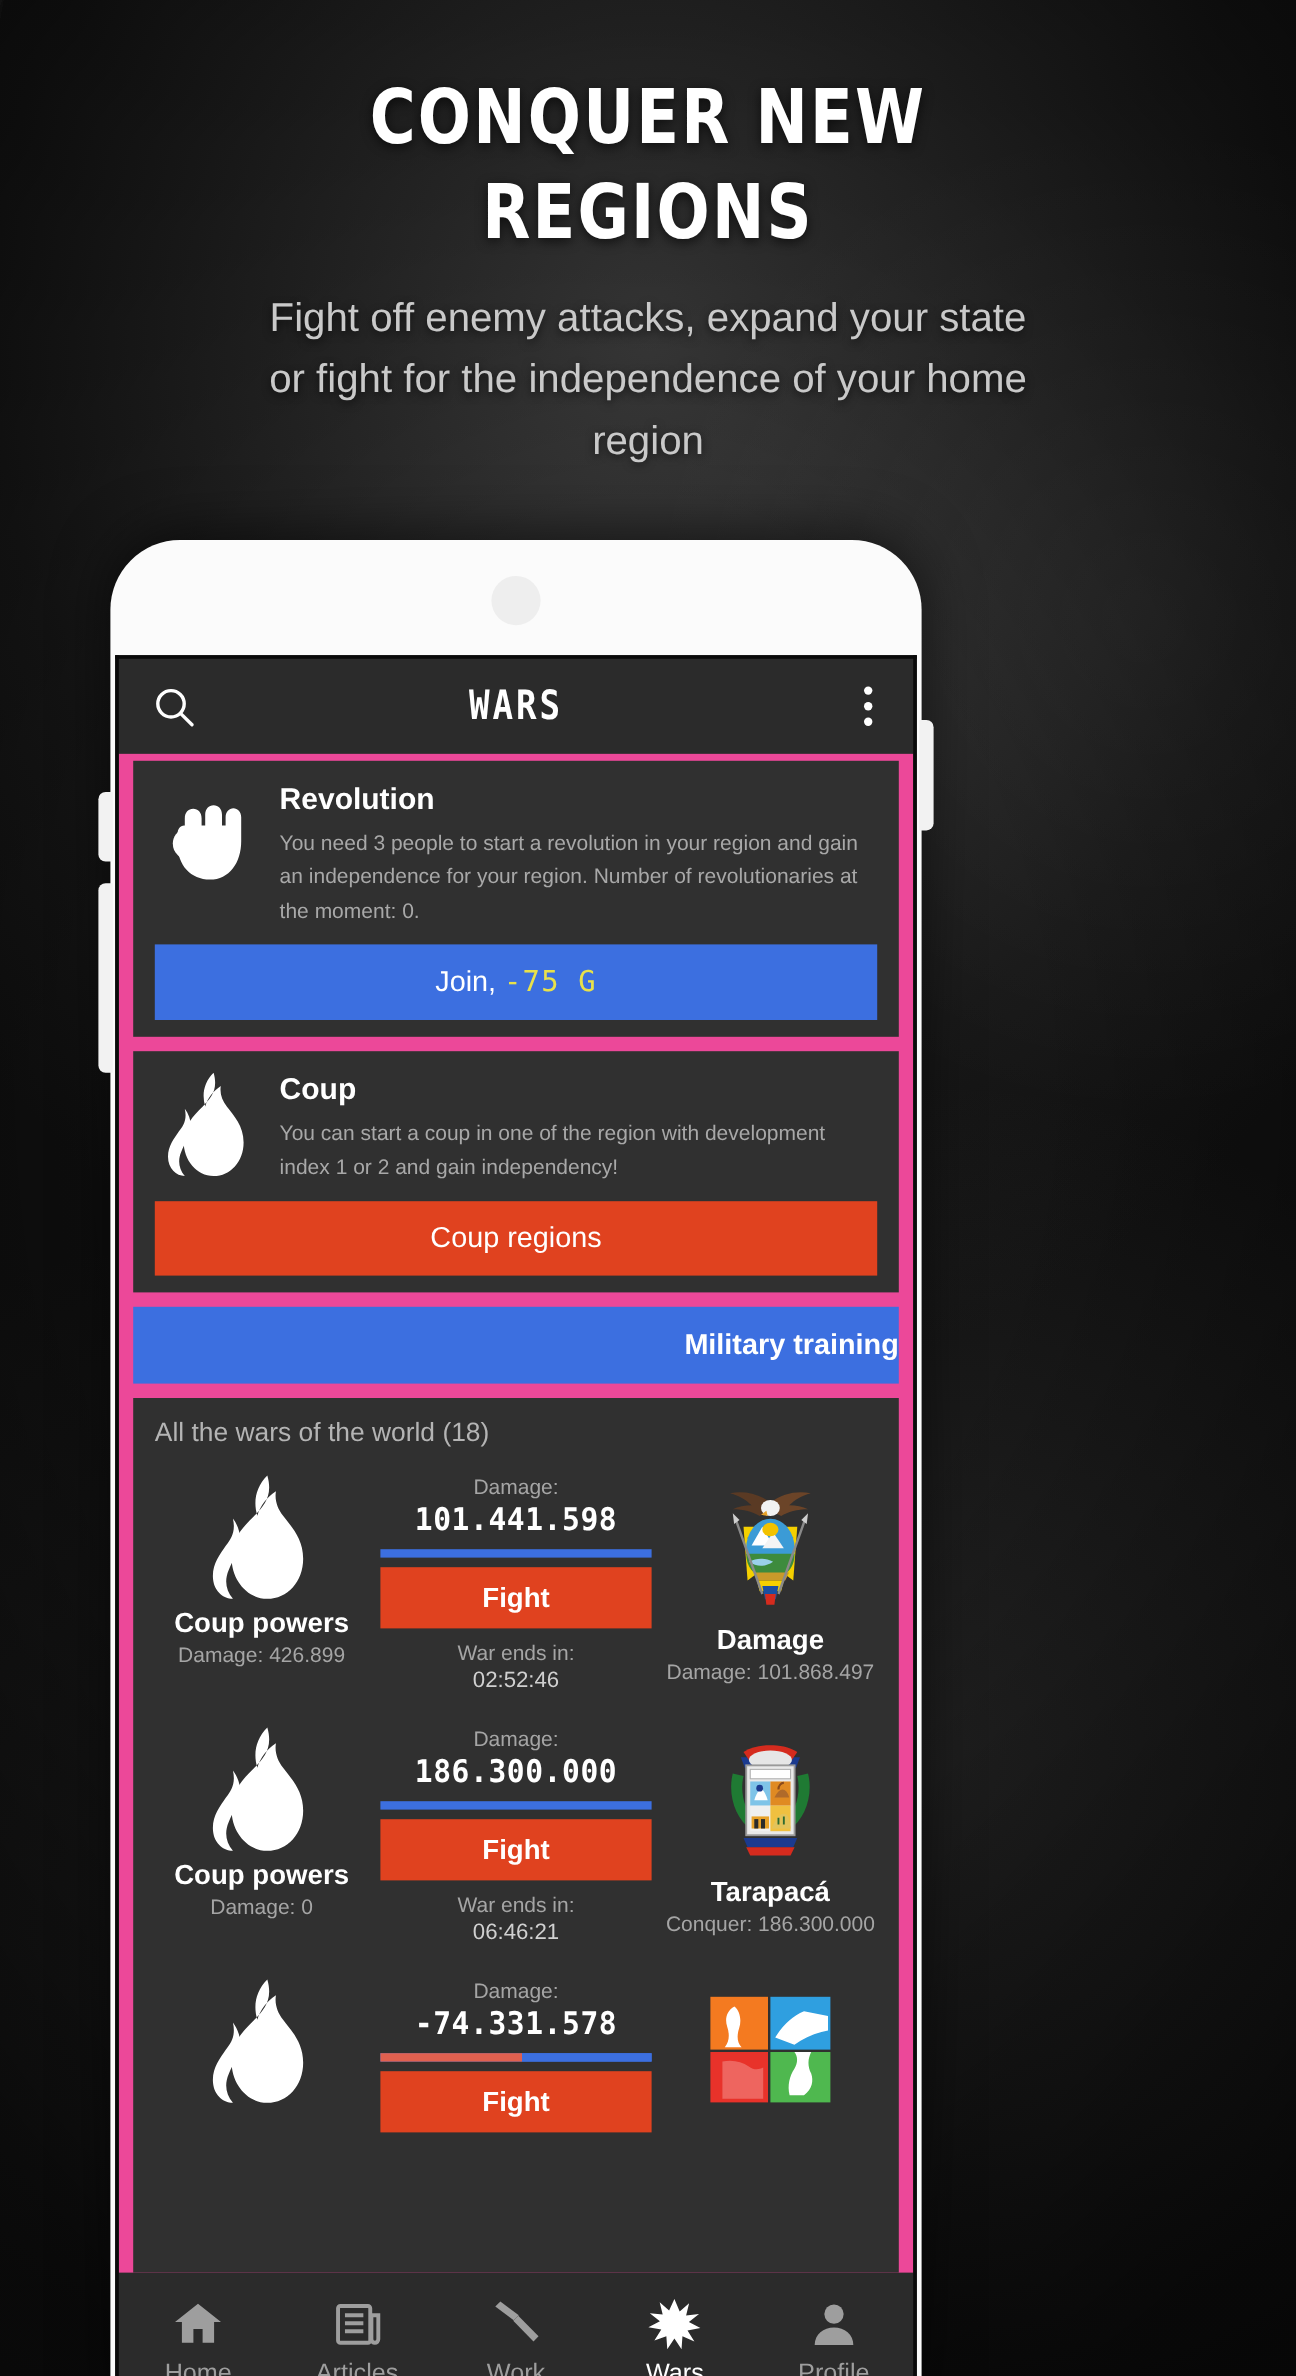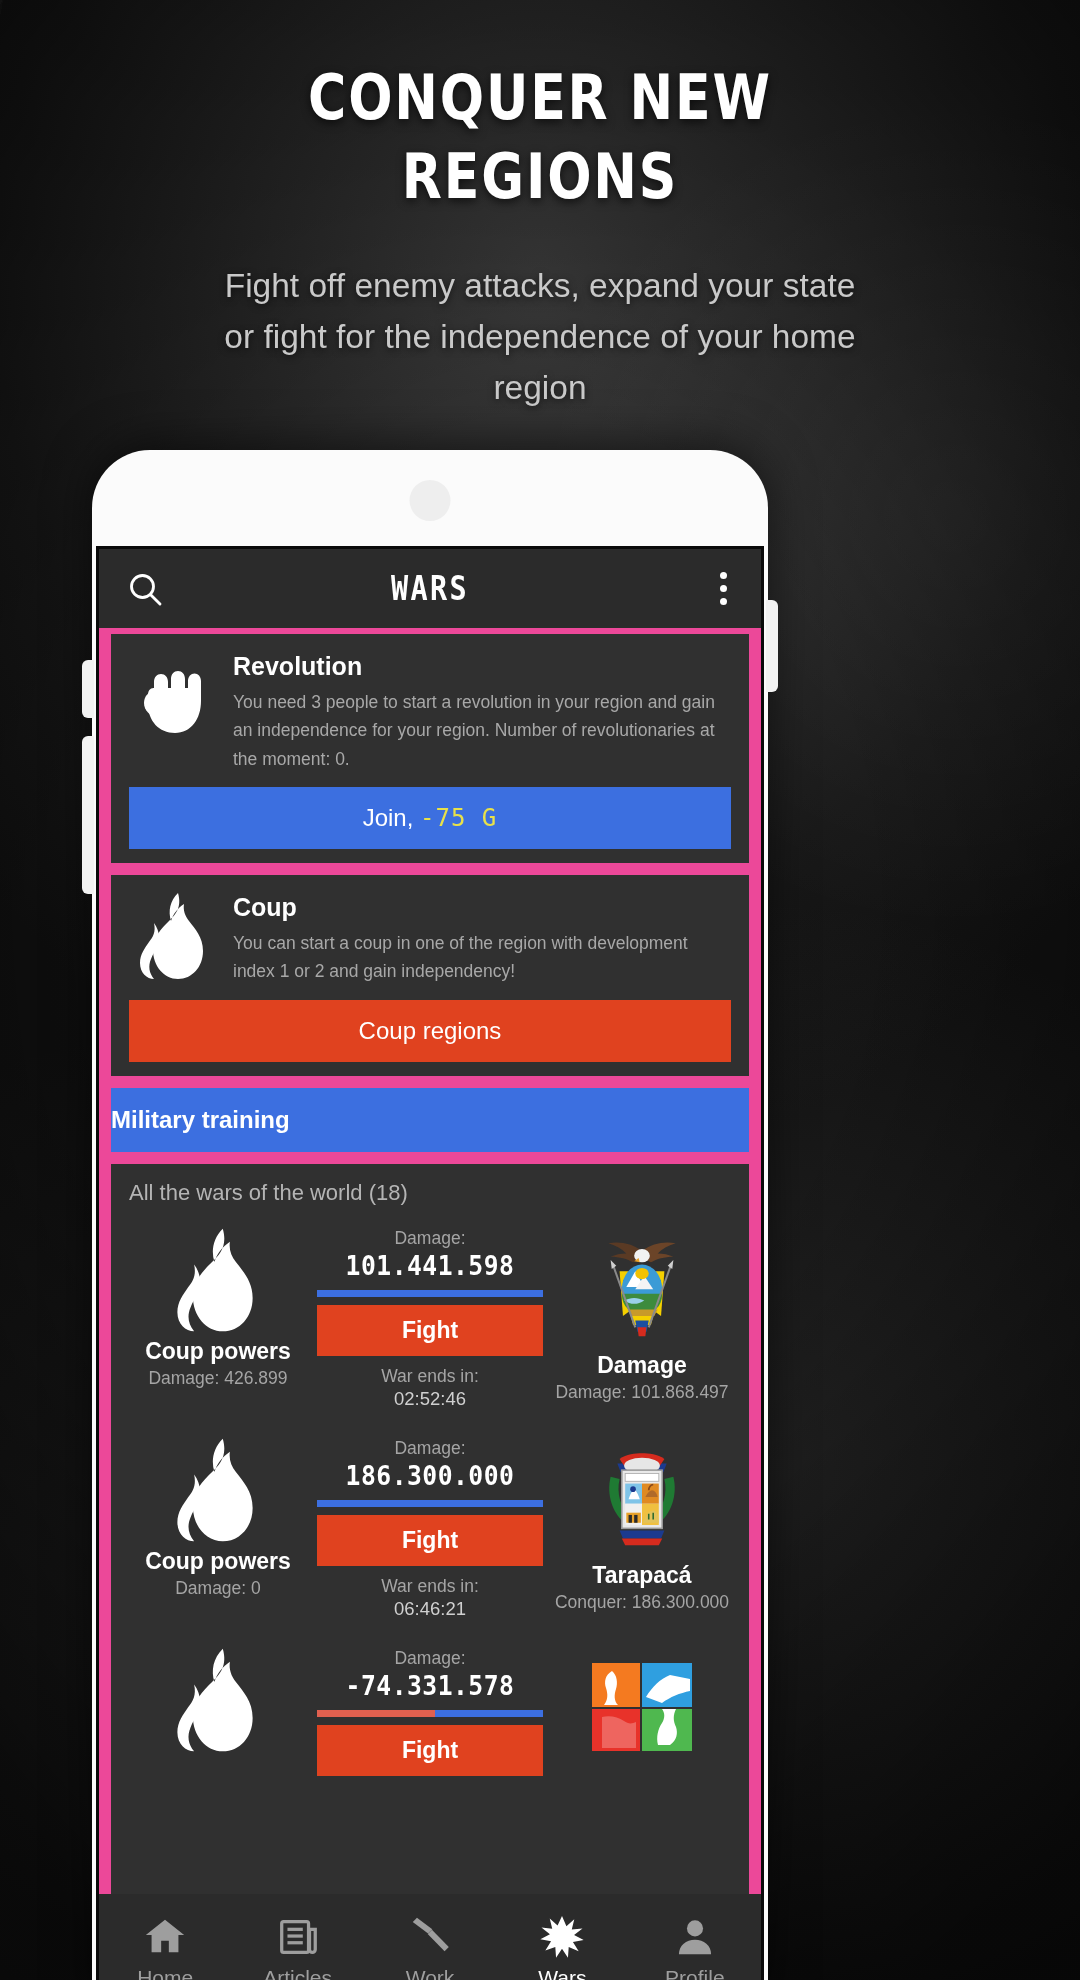--- a/index.html
+++ b/index.html
@@ -47,21 +47,21 @@
     font-size: 63px;
     line-height: 1.26;
     letter-spacing: 2px;
     color: #ffffff;
     text-transform: uppercase;
     font-stretch: condensed;
     transform: scaleX(0.92);
     text-shadow: 0 3px 10px rgba(0,0,0,0.65);
   }
   .hero-sub {
-    margin-top: 44px;
+    margin-top: 24px;
     font-size: 33.5px;
     line-height: 1.52;
     color: #c9c9c9;
     font-weight: 400;
     max-width: 660px;
     margin-left: auto; margin-right: auto;
     text-shadow: 0 2px 7px rgba(0,0,0,0.6);
   }
 
   
@@ -169,21 +169,21 @@
     margin-top: 14px;
     font-family: inherit;
     cursor: pointer;
   }
   .btn-blue { background:#3c6fe0; }
   .btn-red  { background:#e0421f; }
   .gold { color: #e8e14a; font-family:"DejaVu Sans Mono", monospace; letter-spacing:1px; }
 
   .btn-standalone {
     background:#3c6fe0; color:#fff;
-    text-align:left; font-size:24px; font-weight:700;
+    text-align:right; font-size:24px; font-weight:700;
     padding: 18px 0;
     width: 100%;
     border:none; font-family: inherit; cursor:pointer;
   }
 
   
   .wars-panel { background:#303030; padding: 16px 0 0; flex: 1 1 auto; overflow:hidden; }
   .wars-heading {
     font-size: 22px; color:#b4b4b4; padding: 0 18px 10px;
   }

